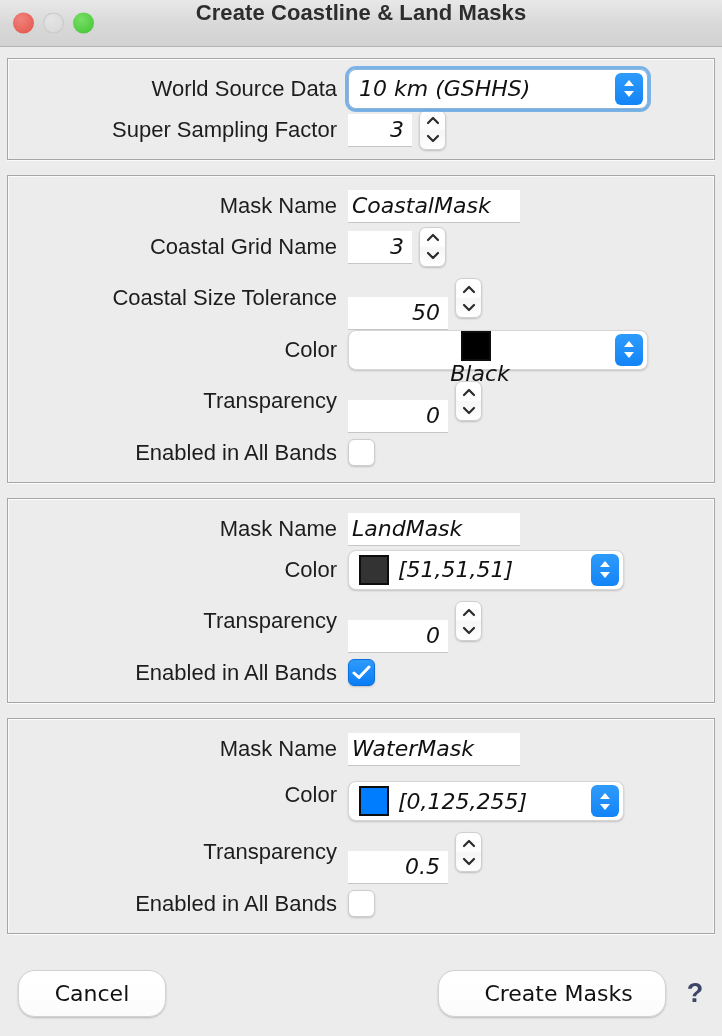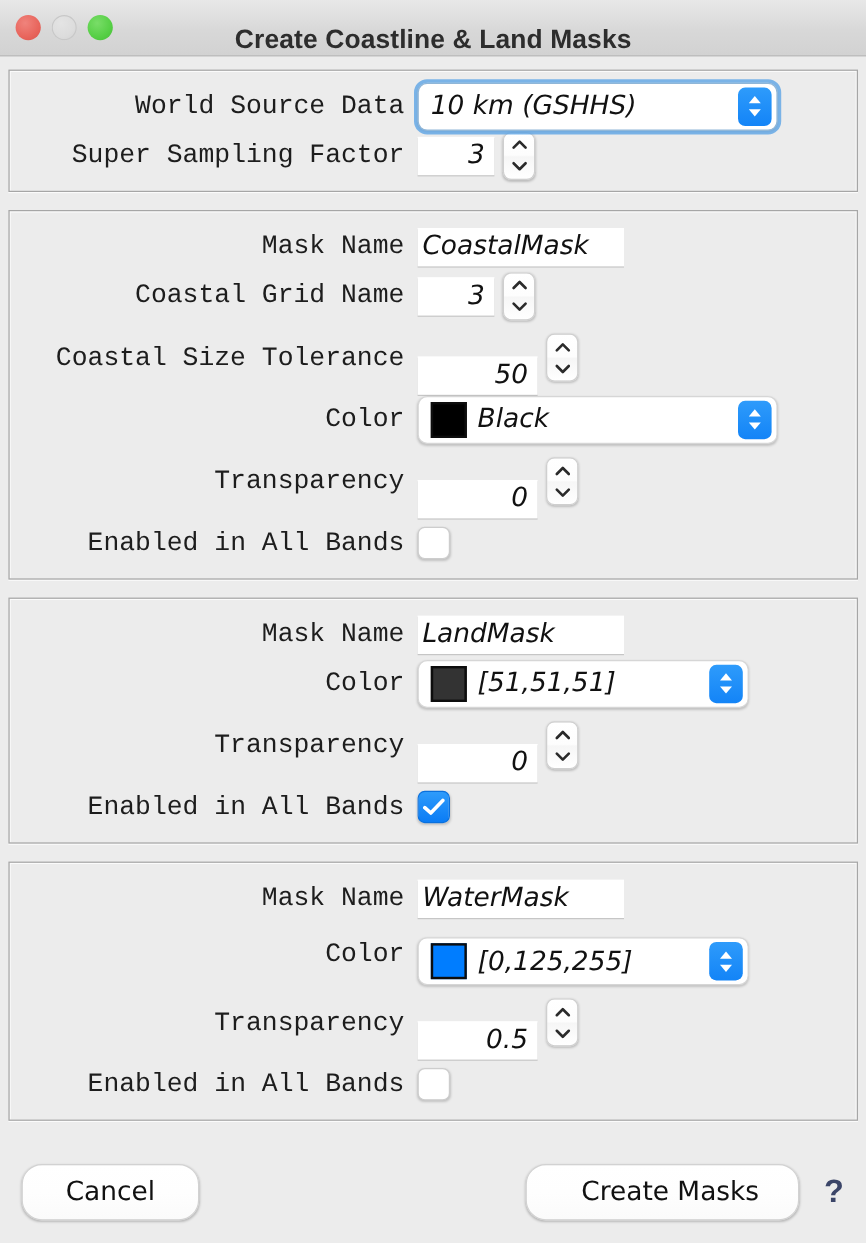--- a/index.html
+++ b/index.html
@@ -26,21 +26,21 @@
   }
 
   
   .titlebar {
     position: relative;
     height: 47px;
     flex: 0 0 47px;
     background: linear-gradient(to bottom, #e8e8e8 0%, #d8d8d8 55%, #d2d2d2 100%);
     border-bottom: 1px solid #b4b4b4;
     display: flex;
-    align-items: flex-end;
+    align-items: flex-start;
   }
 
   .traffic {
     position: absolute;
     left: 13px;
     top: 50%;
     transform: translateY(-50%);
     display: flex;
     gap: 9px;
   }
@@ -88,21 +88,21 @@
     align-items: center;
     min-height: 41px;
   }
 
   .label {
     width: 340px;
     text-align: right;
     padding-right: 11px;
     font-size: 22px;
     color: #1d1d1d;
-    font-family: Liberation Mono, monospace;
+    font-family: Liberation Sans, sans-serif;
     white-space: nowrap;
   }
 
   .field {
     display: flex;
     align-items: center;
     gap: 7px;
     font-style: italic;
   }
 
@@ -354,21 +354,21 @@
                   <polyline points="2,2 7,7 12,2" fill="none" stroke="#2b2b2b" stroke-width="2.2" stroke-linecap="round" stroke-linejoin="round"></polyline>
                 </svg>
             </span>
           </div>
         </div>
       </div>
 
       <div class="row">
         <div class="label">Color</div>
         <div class="field">
-          <div class="combo" style="width:300px;">
+          <div class="combo" style="width:300px;flex-direction:column;">
             <span class="swatch" style="background:#000000"></span>
             <span class="combo-text">Black</span>
             <span class="combo-arrows">
               <svg width="14" height="9" viewBox="0 0 14 9">
                   <path d="M7 1 L12 7 L2 7 Z" fill="#ffffff"></path>
                 </svg>
               <svg width="14" height="9" viewBox="0 0 14 9">
                   <path d="M7 8 L2 2 L12 2 Z" fill="#ffffff"></path>
                 </svg>
             </span>

